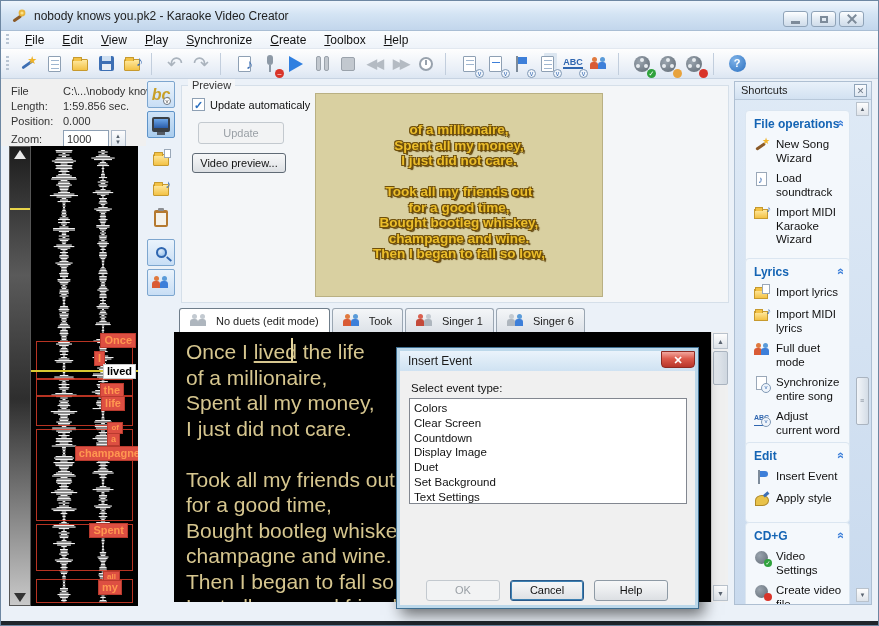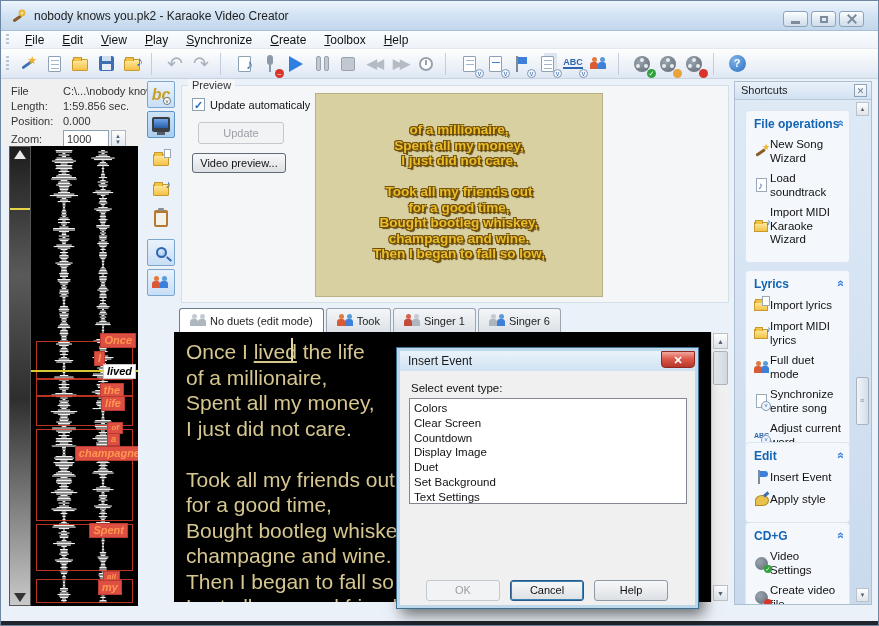--- a/index.html
+++ b/index.html
@@ -99,39 +99,39 @@
   .lens::after{ content:""; position:absolute; left:8px; top:9px; width:6px; height:2px; background:#2f66b0; transform:rotate(40deg);}
   
   .wave-strip { position:absolute; left:8px; top:145px; width:22px; height:460px;
     background:linear-gradient(#1c1c1c, #5a5a5a 28%, #2e2e2e 55%, #c9c9c9 100%); border:1px solid #555;}
   .tri-up { position:absolute; left:4px; top:3px; width:0; height:0; border-bottom:9px solid #e8e8e8; border-left:6px solid transparent; border-right:6px solid transparent;}
   .tri-dn { position:absolute; left:4px; bottom:3px; width:0; height:0; border-top:9px solid #333; border-left:6px solid transparent; border-right:6px solid transparent;}
   .strip-mark { position:absolute; left:0; top:61px; width:100%; height:2px; background:#e8d44a; }
   .wavebox { position:absolute; left:30px; top:145px; width:107px; height:460px; background:#000; overflow:hidden; }
   .wredrect { position:absolute; left:5px; width:97px; border:1px solid rgba(215,60,40,.85); }
   .wyellow { position:absolute; left:0; width:107px; height:2px; background:#d8c832; }
-  .wlabel { position:absolute; font-size:11px; font-weight:bold; color:#ff9750; background:#dd4f42; border:1px solid #b93a2e; padding:0 3px; line-height:13px; white-space:nowrap;font-style:italic; }
+  .wlabel { position:absolute; font-size:11px; font-weight:bold; color:#ff9750; background:#dd4f42; border:1px solid #b93a2e; padding:0 3px; line-height:13px; white-space:nowrap; }
   .wlabel.cur { background:#fff; color:#000; border-color:#ccc; }
   
   .prevgroup { position:absolute; left:180px; top:84px; width:548px; height:218px; border:1px solid #d5dfe9; background:#f4f6f8; }
   .prevlabel { position:absolute; left:6px; top:-7px; background:#f4f6f8; padding:0 4px; font-size:11px; color:#333; }
   .chk-row { position:absolute; left:10px; top:12px; display:flex; align-items:center; gap:5px; font-size:11px; color:#111; }
   .chk { width:13px; height:13px; background:#fff; border:1px solid #8ea0b4; color:#2a6fc0; font-size:11px; line-height:12px; text-align:center; font-weight:bold;}
   .btn { border:1px solid #8e9aa5; border-radius:3px; background:linear-gradient(#f6f7f8,#eceef0 45%,#dcdfe3); font-size:11px; color:#111; text-align:center; }
   .btn.disabled { color:#9aa0a6; border-color:#c3c9cf; background:#f2f3f4; }
   .upd-btn { position:absolute; left:16px; top:36px; width:86px; height:22px; line-height:20px; }
   .vid-btn { position:absolute; left:10px; top:67px; width:94px; height:20px; line-height:18px; border-color:#5f6a75;}
   .tanview { position:absolute; left:133px; top:7px; width:288px; height:204px; background:#d9d0a1; border:1px solid #b9b083; }
   .tantext { margin-top:28px; text-align:center; font-size:13.5px; font-weight:bold; line-height:15.5px; color:#ecbe2b;
     text-shadow:-1px -1px 0 #6f4f0a, 1px -1px 0 #6f4f0a, -1px 1px 0 #6f4f0a, 1px 1px 0 #6f4f0a, 2px 2px 1px #5c400a; }
   .tantext div { min-height:15.5px; }
   
   .tabs { position:absolute; left:178px; top:307px; height:24px; display:flex; }
   .tab { height:24px; border:1px solid #9aa6b2; border-bottom:none; border-radius:3px 3px 0 0; margin-right:2px;
-    background:linear-gradient(#f4f6f8,#dde2e8); display:flex; align-items:center; gap:2px; padding:0 10px; font-size:11px; color:#222;justify-content:flex-end;}
+    background:linear-gradient(#f4f6f8,#dde2e8); display:flex; align-items:center; gap:8px; padding:0 10px; font-size:11px; color:#222;justify-content:flex-end;}
   .tab.active { background:#fff; border-color:#6f7d8a; font-weight:normal; }
   
   .editor { position:absolute; left:173px; top:331px; width:537px; height:270px; background:#000; overflow:hidden; }
   .edlines { position:absolute; left:12px; top:7px; font-size:21px; line-height:25.5px; color:#d6c68f; white-space:nowrap; }
   .edlines div { min-height:25.5px; }
   .edword { text-decoration:underline; position:relative; }
   .caret { position:absolute; left:117px; top:6px; width:1.5px; height:23px; background:#e6d79e; }
   .ed-scroll { position:absolute; left:710px; top:331px; width:17px; height:270px; background:#f0f0f0; border-left:1px solid #d8d8d8;}
   .sc-btn { position:absolute; left:1px; width:15px; height:16px; background:linear-gradient(#fdfdfd,#dfe4ea); border:1px solid #b9c2cc; display:flex; align-items:center; justify-content:center; font-size:7px; color:#5a6470;}
   .sc-thumb { position:absolute; left:1px; width:15px; background:linear-gradient(90deg,#e8ecf1,#cfd7e0); border:1px solid #aab4c0; border-radius:2px;}
@@ -147,21 +147,21 @@
   .dlg-list div { line-height:14.8px; }
   .dlg-btn { position:absolute; top:232px; width:74px; height:21px; line-height:19px; }
   .dlg-ok { left:29px; } .dlg-cancel { left:113px; box-shadow:0 0 0 1px #3c7fb1 inset; border-color:#2a5a8a;} .dlg-help { left:197px; }
   
   .shortcuts { position:absolute; left:733px; top:80px; width:138px; height:524px; background:linear-gradient(#dfeaf6,#c9daee); border:1px solid #aebfd2; overflow:hidden;}
   .sc-header { position:absolute; left:0; top:0; width:100%; height:18px; background:linear-gradient(#e9f1fa,#d2e1f1); font-size:11px; color:#222; padding:2px 0 0 6px; border-bottom:1px solid #b8c8da;}
   .sc-close { position:absolute; right:4px; top:2px; width:13px; height:13px; border:1px solid #8fa3b8; background:linear-gradient(#fbfcfe,#dfe8f2); color:#6b7786; font-size:9px; line-height:12px; text-align:center; }
   .sec { position:absolute; left:10px; width:105px; background:#f4f8fc; border:1px solid #dbe6f1; border-radius:4px; padding:6px 6px 8px 8px; }
   .sec-h { font-size:12px; font-weight:bold; color:#1464b4; margin-bottom:7px; position:relative;}
   .chev { position:absolute; right:0px; top:0px; color:#3d7fd9; font-size:12px; transform:rotate(-90deg); letter-spacing:-1px;}
-  .sc-item { display:flex; margin-bottom:7px; font-size:11.5px; color:#111; line-height:13.5px; align-items:center;}
+  .sc-item { display:flex; gap:6px; margin-bottom:7px; font-size:11.5px; color:#111; line-height:13.5px; align-items:flex-start;}
   .sc-ic { flex:0 0 16px; height:15px; position:relative; margin-top:0px;}
   
   .i-wand::before{content:""; position:absolute; left:1px; top:7px; width:11px; height:2.5px; background:#8a5a28; transform:rotate(-35deg); border-radius:2px;}
   .i-wand::after{content:"★"; position:absolute; right:0; top:-3px; color:#f0b429; font-size:9px;}
   .i-page { position:absolute; left:2px; top:0; width:11px; height:14px; background:#fff; border:1px solid #9aa8b8;}
   .i-note::after{ content:"♪"; position:absolute; left:4px; top:1px; font-size:10px; color:#3d6fb4;}
   .i-folder{ position:absolute; left:0; top:3px; width:14px; height:10px; background:linear-gradient(#ffe9a0,#f3c245); border:1px solid #c79a2e;}
   .i-folder::before{content:""; position:absolute; left:0; top:-3px; width:6px; height:3px; background:#f3c245; border:1px solid #c79a2e; border-bottom:none;}
   .i-fnote::after{ content:"♪"; position:absolute; right:-1px; top:-3px; font-size:9px; color:#2f66b0;}
   .i-fdoc::after{ content:""; position:absolute; right:0px; top:-2px; width:6px; height:8px; background:#fff; border:1px solid #9aa8b8;}
@@ -1134,21 +1134,21 @@
       <div class="sc-item">
           <span class="sc-ic"><span class="i-page"></span><span class="i-note"></span></span>
           <span>Load soundtrack</span>
         </div>
       <div class="sc-item">
           <span class="sc-ic"><span class="i-folder"></span><span class="i-fnote"></span></span>
           <span>Import MIDI Karaoke Wizard</span>
         </div>
     </div>
 
-    <div class="sec" style="top:188px">
+    <div class="sec" style="top:176px">
       <div class="sec-h"><span>Lyrics</span><span class="chev">»</span></div>
       <div class="sc-item">
           <span class="sc-ic"><span class="i-folder"></span><span class="i-fdoc"></span></span>
           <span>Import lyrics</span>
         </div>
       <div class="sc-item">
           <span class="sc-ic"><span class="i-folder"></span><span class="i-fnote"></span></span>
           <span>Import MIDI lyrics</span>
         </div>
       <div class="sc-item">

